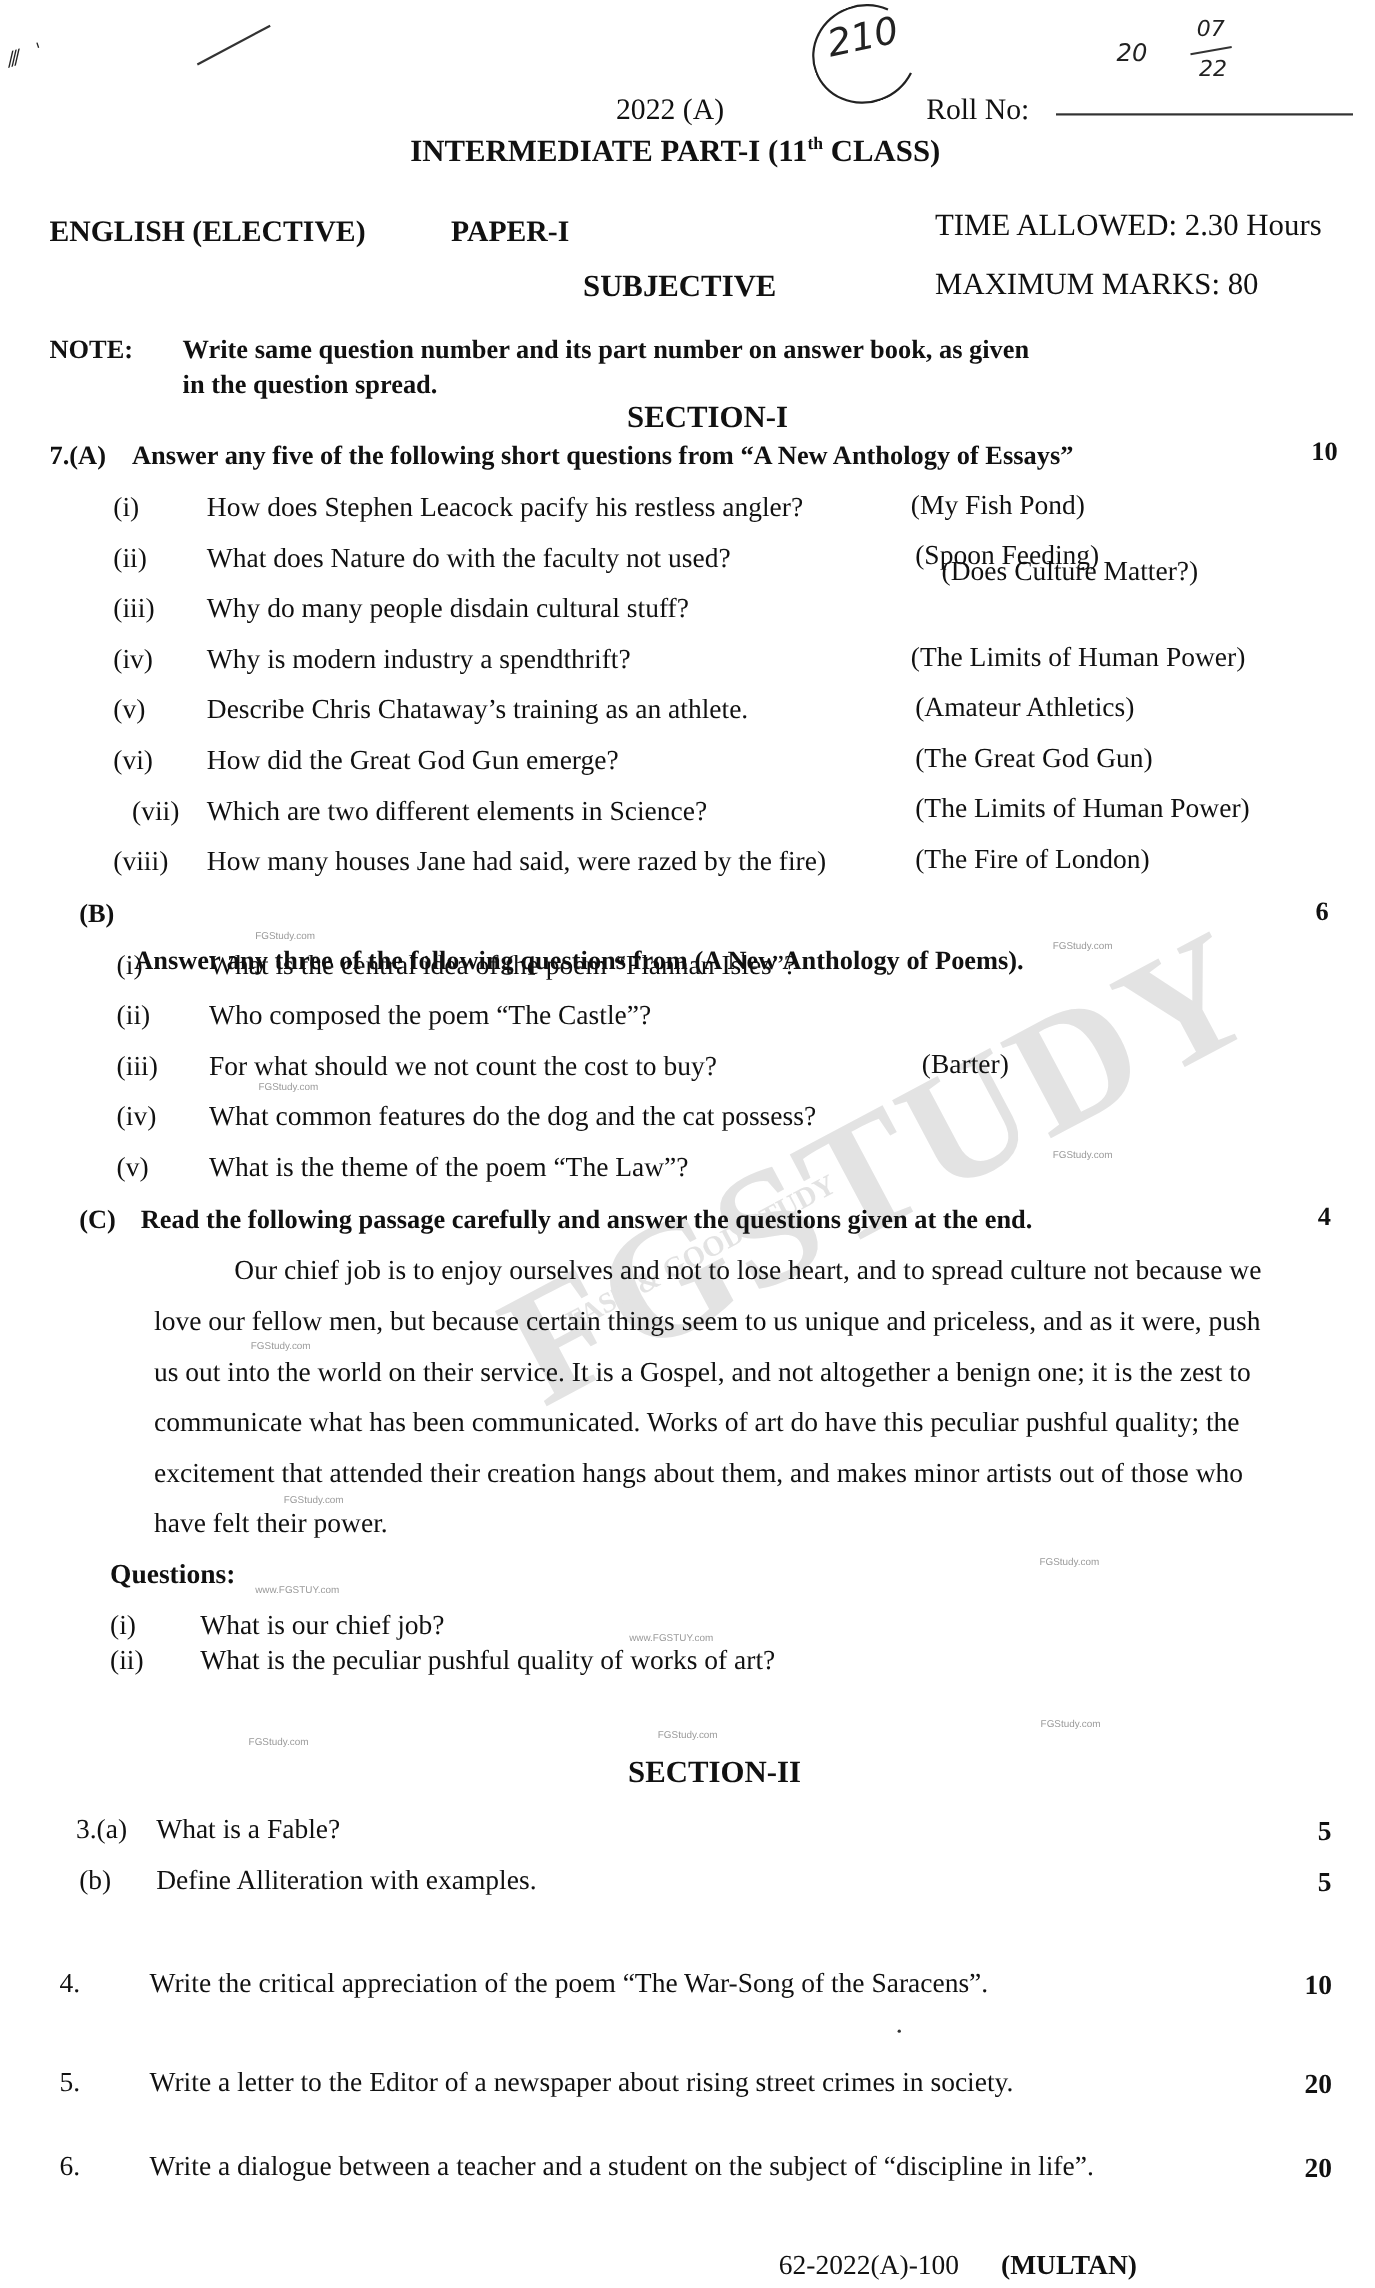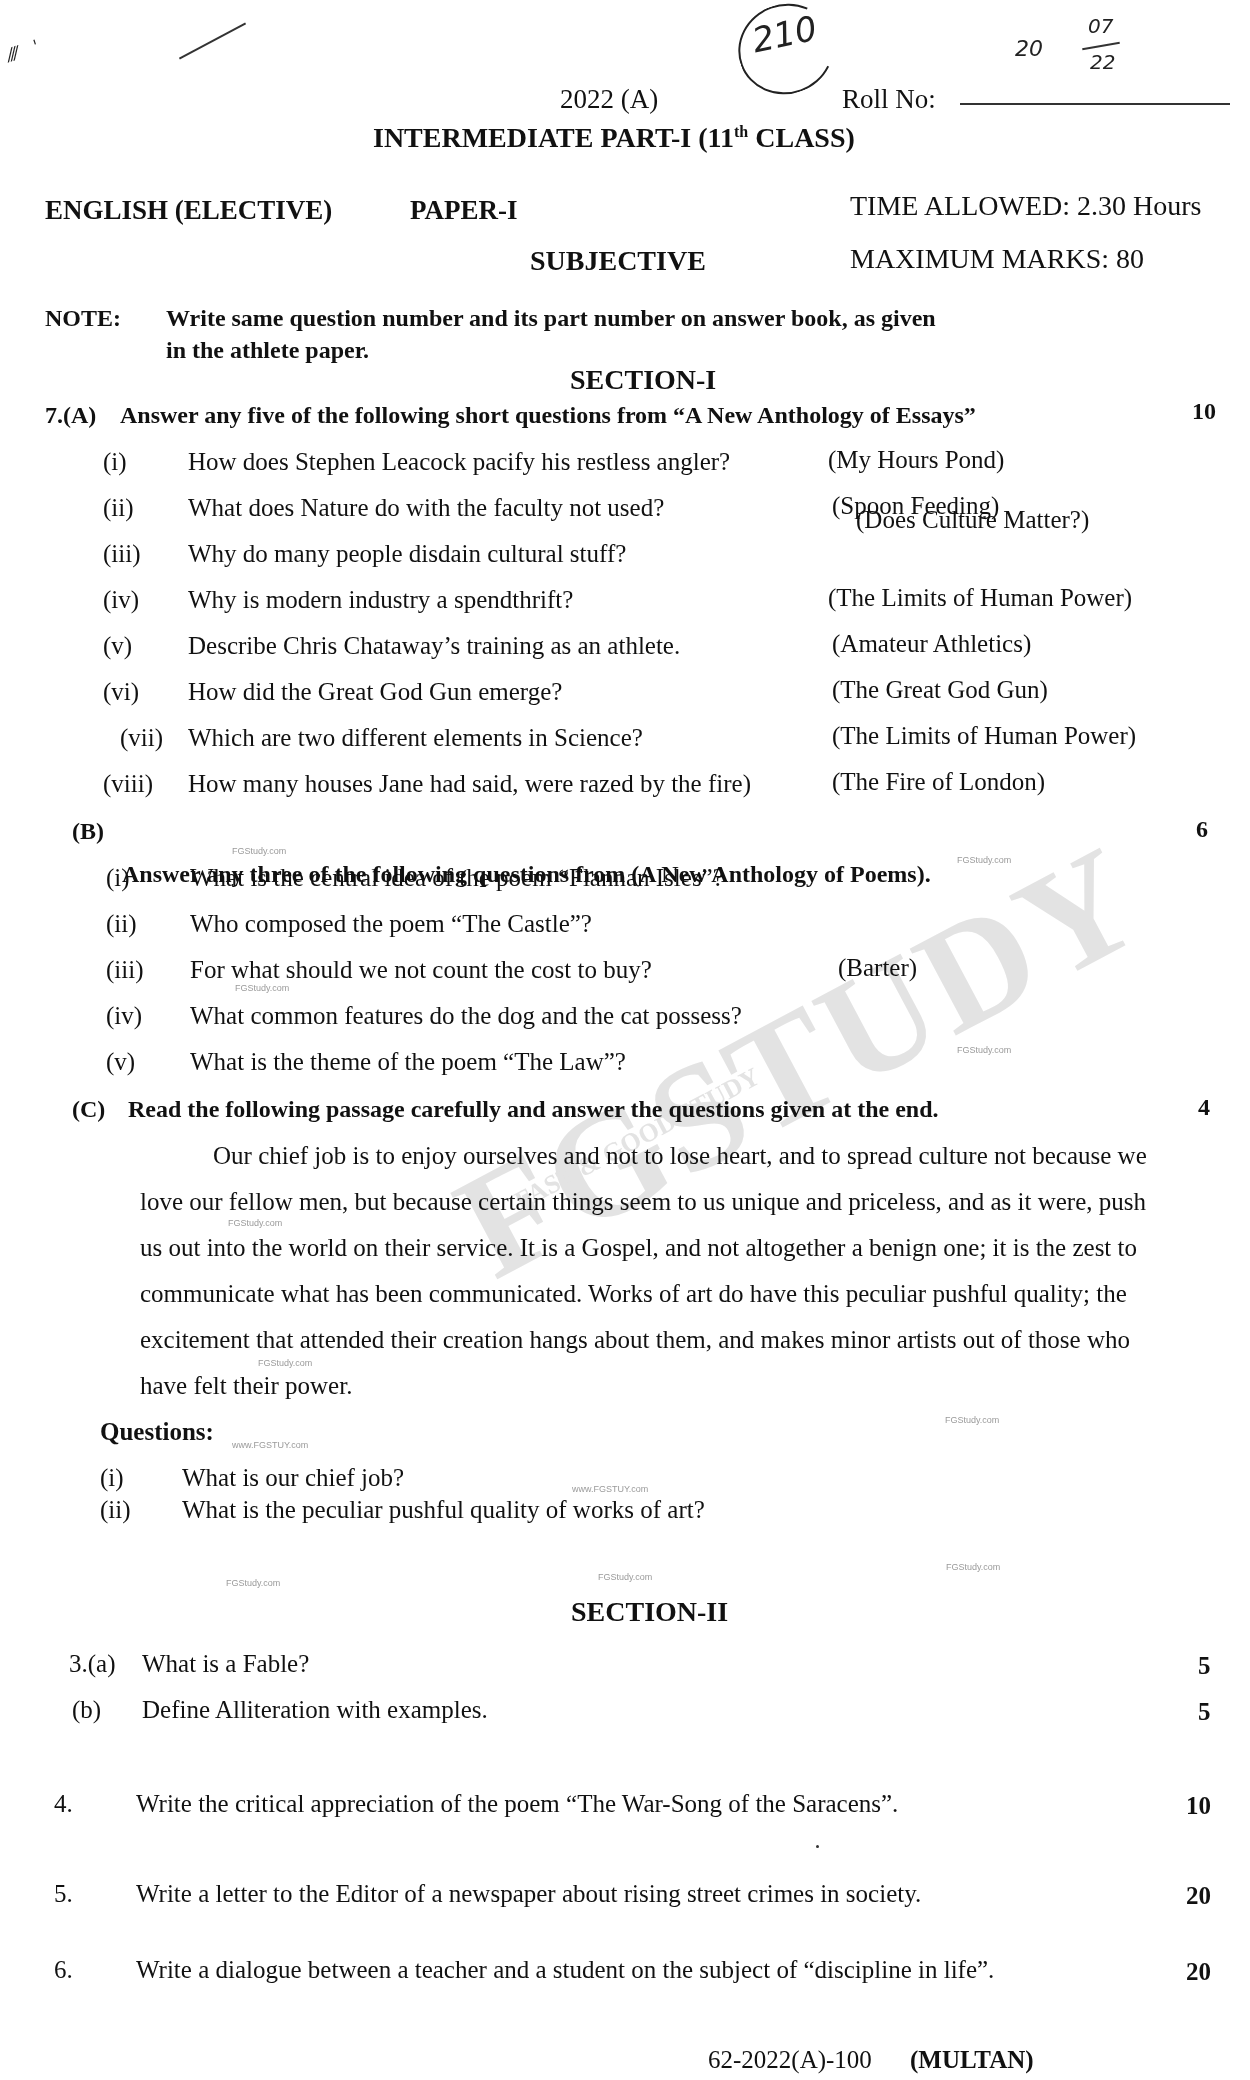--- a/index.html
+++ b/index.html
@@ -66,31 +66,31 @@
 
   <div class="abs f27 b" style="left:45px; top:195px;">ENGLISH (ELECTIVE)</div>
   <div class="abs f27 b" style="left:410px; top:195px;">PAPER-I</div>
   <div class="abs f28" style="left:850px; top:190px;">TIME ALLOWED: 2.30 Hours</div>
 
   <div class="abs f28 b u" style="left:530px; top:245px;">SUBJECTIVE</div>
   <div class="abs f28" style="left:850px; top:243px;">MAXIMUM MARKS: 80</div>
 
   <div class="abs f24 b" style="left:45px; top:305px;">NOTE:</div>
   <div class="abs f24 b" style="left:166px; top:305px;">Write same question number and its part number on answer book, as given</div>
-  <div class="abs f24 b" style="left:166px; top:337px;">in the athlete paper.</div>
+  <div class="abs f24 b" style="left:166px; top:337px;">in the question spread.</div>
 
   <div class="abs f28 b u" style="left:570px; top:364px;">SECTION-I</div>
 
   <div class="abs f24 b" style="left:45px; top:402px;">7.(A)</div>
   <div class="abs f24 b" style="left:120px; top:402px;">Answer any five of the following short questions from “A New Anthology of Essays”</div>
   <div class="abs f24 b" style="left:1192px; top:398px;">10</div>
 
   <div class="abs f25" style="left:103px; top:448px;"><span>(i)</span></div>
   <div class="abs f25" style="left:188px; top:448px;">How does Stephen Leacock pacify his restless angler?</div>
-  <div class="abs f25" style="left:828px; top:446px;">(My Hours Pond)</div>
+  <div class="abs f25" style="left:828px; top:446px;">(My Fish Pond)</div>
 
   <div class="abs f25" style="left:103px; top:494px;"><span>(ii)</span></div>
   <div class="abs f25" style="left:188px; top:494px;">What does Nature do with the faculty not used?</div>
   <div class="abs f25" style="left:832px; top:492px;">(Spoon Feeding)</div>
 
   <div class="abs f25" style="left:103px; top:540px;"><span>(iii)</span></div>
   <div class="abs f25" style="left:188px; top:540px;">Why do many people disdain cultural stuff?</div>
   <div class="abs f25" style="left:832px; top:506px;margin-left:24px;">(Does Culture Matter?)</div>
 
   <div class="abs f25" style="left:103px; top:586px;"><span>(iv)</span></div>

